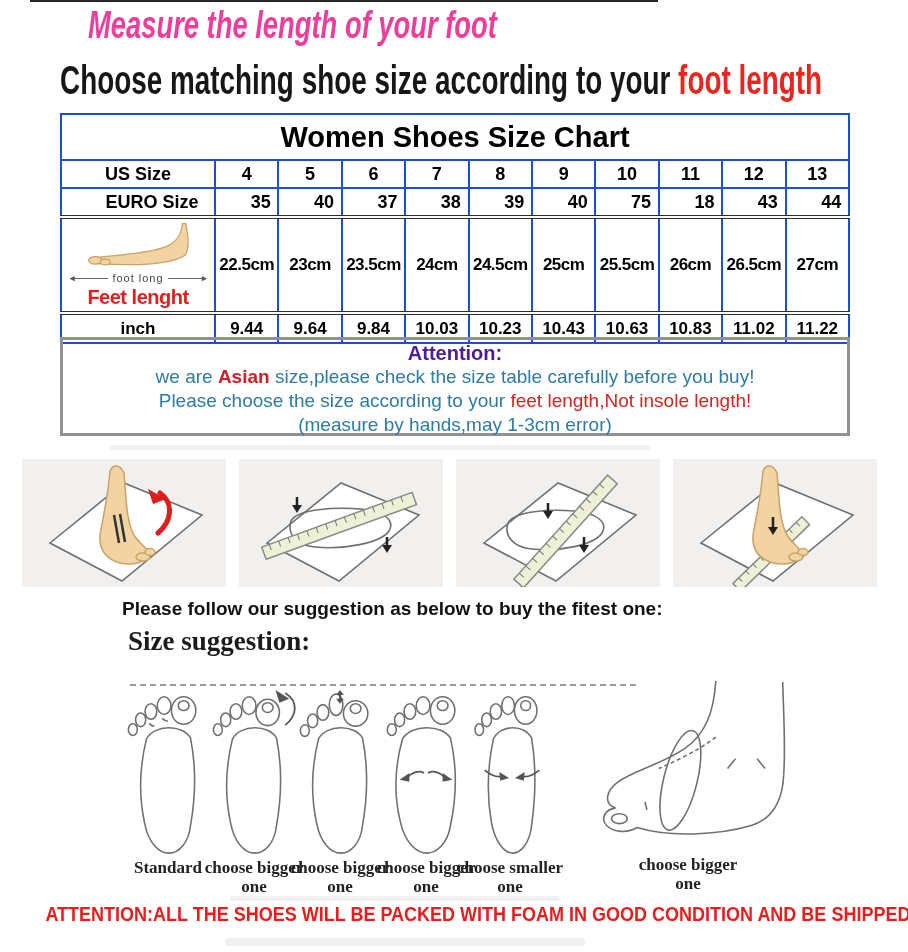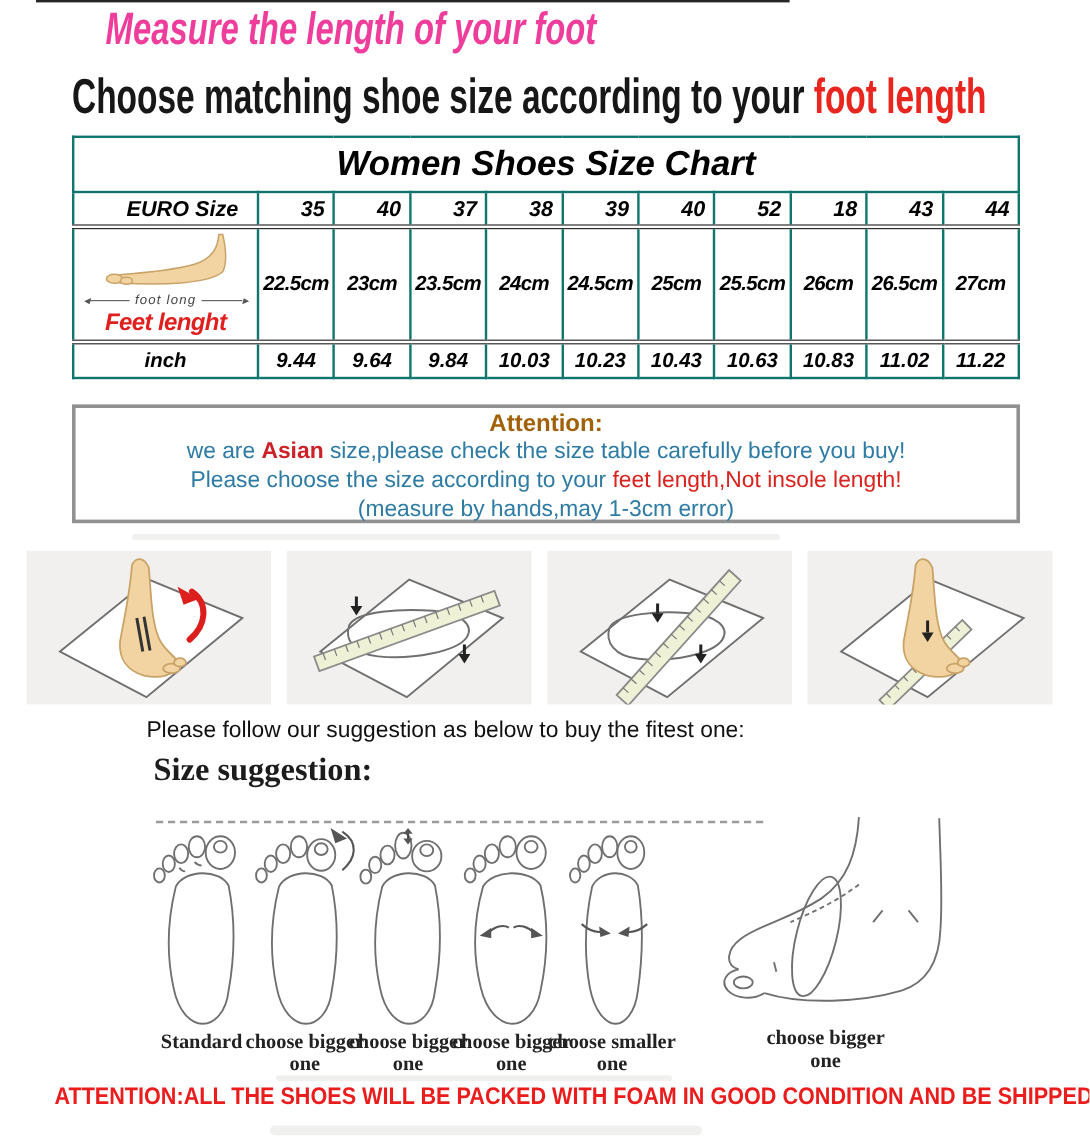--- a/index.html
+++ b/index.html
@@ -14,48 +14,48 @@
   
   .h1{left:88px;top:4px;font-size:38px;font-weight:bold;font-style:italic;
       color:#ee3d9b;transform:scaleX(.72);transform-origin:left top;white-space:nowrap;}
   .h2{left:60px;top:57px;font-size:41px;font-weight:bold;color:#171717;
       transform:scaleX(.68);transform-origin:left top;white-space:nowrap;}
   .h2 .hl{color:#e8261f;}
 
   
   table.chart{position:absolute;left:60px;top:113px;width:790px;border-collapse:collapse;
       table-layout:fixed;}
-  table.chart td{border:2px solid #0f766e;text-align:center;font-weight:bold;color:#000;
-      padding:0;overflow:hidden;font-style:italic;}
+  table.chart td{border:2px solid #1d4ed8;text-align:center;font-weight:bold;color:#000;
+      padding:0;overflow:hidden;}
   td.title-cell{font-size:29px;height:44px;border-bottom:4px double #2e2e2e;}
   tr.row-sm td{font-size:18px;height:26px;}
   tr.row-euro td{border-bottom:4px double #2e2e2e;padding-left:28px;}
   tr.row-feet td{height:92px;font-size:17px;letter-spacing:-0.5px;border-bottom:4px double #2e2e2e;}
   tr.row-inch td{font-size:17px;height:27px;}
   .feet-cell{position:relative;}
   .dimline{display:flex;align-items:center;margin:0 8px;color:#555;}
   .dimline .rule{flex:1;border-top:1px solid #666;}
   .dimline .dl-arrow{font-size:9px;line-height:9px;color:#555;}
   .dim-label{font-size:11px;font-weight:normal;color:#444;padding:0 4px;letter-spacing:1px;}
   .feet-red{color:#e01f1f;font-size:20px;font-weight:bold;margin-top:2px;}
 
   
   .attention-box{left:60px;top:337px;width:790px;height:99px;border:3px solid #919191;
       box-sizing:border-box;text-align:center;font-size:19px;line-height:24px;padding-top:1px;}
-  .att-title{color:#a16207;font-weight:bold;font-size:20px;}
+  .att-title{color:#4c1d95;font-weight:bold;font-size:20px;}
   .teal{color:#2e7ba4;}
   .red-bold{color:#cc2127;font-weight:bold;}
   .red-plain{color:#d8231e;}
 
   
   .mbox{top:459px;width:204px;height:128px;background:#f1f0ee;}
   .mbox svg{display:block;}
 
   
-  .intro{left:122px;top:598px;font-size:19px;font-weight:normal;color:#111;white-space:nowrap;}
+  .intro{left:122px;top:598px;font-size:19px;font-weight:bold;color:#111;white-space:nowrap;}
   .size-sugg{left:128px;top:626px;font-family:"Liberation Serif",serif;font-weight:bold;
       font-size:27px;color:#1c1c1c;}
   .dash-line{left:130px;top:684px;width:506px;border-top:2px dashed #9b9b9b;}
   .foot{top:690px;width:92px;height:168px;}
   .side-foot{left:588px;top:678px;width:232px;height:182px;}
   .foot-label{top:858px;width:110px;text-align:center;font-family:"Liberation Serif",serif;
       font-weight:bold;font-size:17px;line-height:19px;color:#222;}
 
   
   .footer-red{left:0;top:903px;width:908px;text-align:center;color:#ea1c1c;font-weight:bold;
@@ -83,29 +83,42 @@
 
   <table class="chart">
     <colgroup>
         <col style="width:154px">
         <col span="10">
       </colgroup>
     <tbody>
         <tr>
       <td class="title-cell" colspan="11">Women Shoes Size Chart</td>
     </tr>
+    <tr class="row-sm">
+      <td>US Size</td>
+      <td>4</td>
+      <td>5</td>
+      <td>6</td>
+      <td>7</td>
+      <td>8</td>
+      <td>9</td>
+      <td>10</td>
+      <td>11</td>
+      <td>12</td>
+      <td>13</td>
+    </tr>
     <tr class="row-sm row-euro">
       <td>EURO Size</td>
       <td>35</td>
       <td>40</td>
       <td>37</td>
       <td>38</td>
       <td>39</td>
       <td>40</td>
-      <td>52</td>
+      <td>75</td>
       <td>18</td>
       <td>43</td>
       <td>44</td>
     </tr>
     <tr class="row-feet">
       <td class="feet-cell">
         <svg width="130" height="46" viewBox="0 0 150 55">
           <path class="tan" d="M128,3 C127,16 122,25 108,31 C86,39 50,41 30,43 C14,44 12,50 28,51 C70,54 118,52 132,40 C137,30 134,12 132,3 Z"></path>
           <ellipse class="tan" cx="24" cy="47" rx="8" ry="4.5"></ellipse>
           <ellipse class="tan" cx="36" cy="49" rx="6" ry="3.5"></ellipse>

